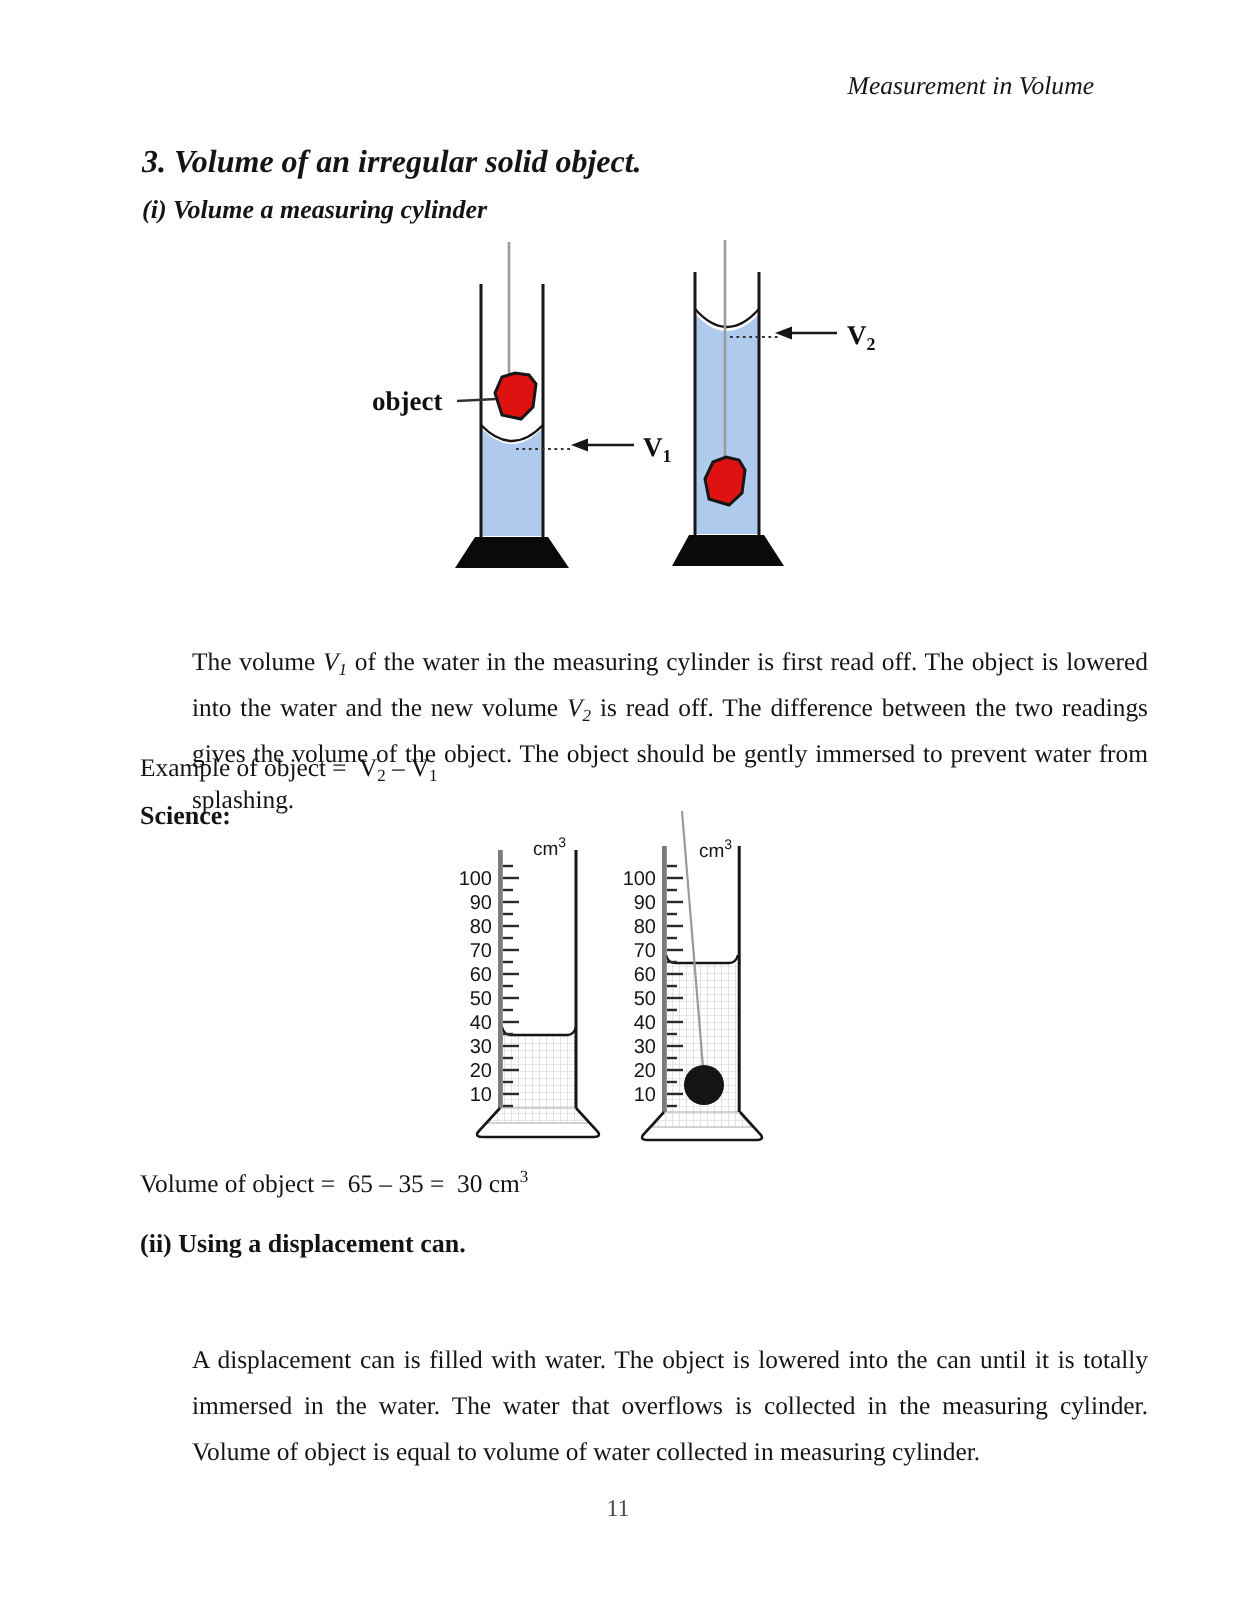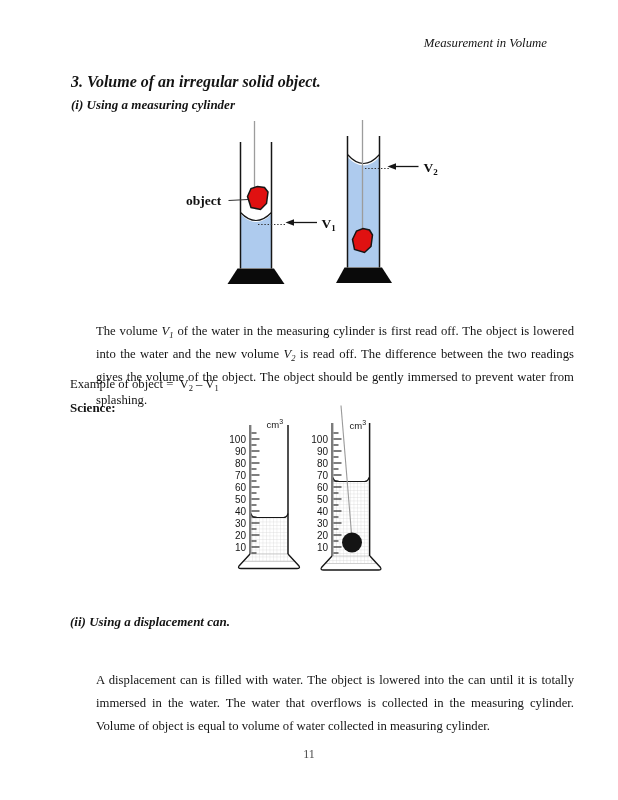--- a/index.html
+++ b/index.html
@@ -11,21 +11,21 @@
   .header-title { top:36px; right:71px; font-style:italic; font-size:12.8px; }
   .h-main { top:73px; left:71px; font-weight:bold; font-style:italic; font-size:16px; }
   .h-sub-i { top:97px; left:71px; font-weight:bold; font-style:italic; font-size:13px; }
   .para { left:70px; width:478px; font-size:12.7px; line-height:23.2px; text-align:justify;margin-left:26px; }
   .para-i { top:307px; }
   .para-ii { top:656px; }
   .formula { left:70px; font-size:12.7px; white-space:pre-wrap; }
   .formula-i { top:377px; }
   .result-line { top:585px; }
   .example-label { top:400px; left:70px; font-weight:bold; font-size:13px; }
-  .h-sub-ii { top:614px; left:70px; font-weight:bold; font-style:italic; font-size:13px; }
+  .h-sub-ii { top:614px; left:70px; font-weight:bold; font-size:13px; }
   .page-number { top:747px; left:0; width:618px; text-align:center; font-size:12px; color:#4a4a4a; }
   sub.sb { font-size:8.5px; vertical-align:-2.5px; line-height:0; }
   sup.sp { font-size:8.5px; vertical-align:5px; line-height:0; }
   .iv { font-style:italic; }
   svg { position:absolute; overflow:visible; }
   .wall { stroke:#161616; stroke-width:1.5; }
   .thread { stroke:#9c9c9c; stroke-width:1.3; }
   .outline { fill:none; stroke:#161616; stroke-width:1.2; }
   .dotl { stroke:#333; stroke-width:1; stroke-dasharray:1.4,1.8; }
   .arrow { stroke:#161616; stroke-width:1.3; }
@@ -37,21 +37,21 @@
   .bwall { stroke:#161616; stroke-width:1.5; }
 </style>
 </head>
 <body>
 
 <div class="page">
 
   <div class="abs header-title">Measurement in Volume</div>
 
   <div class="abs h-main">3. Volume of an irregular solid object.</div>
-  <div class="abs h-sub-i">(i) Using a measuring cylinder</div>
+  <div class="abs h-sub-i">(i) Volume a measuring cylinder</div>
 
   <svg style="left:170px; top:113px;" width="290" height="187" viewBox="170 113 290 187">
     <g>
       <path class="" d="M240.5,214 Q256,230 271.5,214 L271.5,268 L240.5,268 Z" fill="#aecbee"></path>
       <path class="outline" d="M240.5,212.5 Q256,228.5 271.5,212.5"></path>
       <line class="thread" x1="254.5" y1="121" x2="254.5" y2="194"></line>
       <path d="M247.5,196.5 L251,188.5 L257.5,186.5 L264.5,187.5 L268,192 L266.5,203.5 L260.5,209.5 L251,207.5 Z" stroke="#161616" stroke-width="1.5" fill="#e01111"></path>
       <line class="wall" x1="240.5" y1="142" x2="240.5" y2="268.5"></line>
       <line class="wall" x1="271.5" y1="142" x2="271.5" y2="268.5"></line>
       <line class="dotl" x1="258" y1="224.5" x2="285" y2="224.5"></line>
@@ -175,20 +175,21 @@
           <text x="328" y="514.5" text-anchor="end" class="scale-num">40</text>
           <text x="328" y="526.5" text-anchor="end" class="scale-num">30</text>
           <text x="328" y="538.5" text-anchor="end" class="scale-num">20</text>
           <text x="328" y="550.5" text-anchor="end" class="scale-num">10</text>
         </g>
       <path fill="none" stroke="#161616" stroke-width="1.3" d="M332,556 L321.5,567.5 Q320,570 323.5,570 L378.5,570 Q382,570 380.5,567.5 L370,556"></path>
       <text class="unit" x="349.5" y="428.5"><tspan>cm</tspan><tspan dy="-4" font-size="7">3</tspan></text>
     </g>
   </svg>
 
+  <div class="abs formula result-line"><span>Volume of object =  65 – 35 =  30 cm</span><sup class="sp">3</sup></div>
 
   <div class="abs h-sub-ii">(ii) Using a displacement can.</div>
 
   <p class="abs para para-ii">A displacement can is filled with water. The object is lowered into the can until it is totally immersed in the water. The water that overflows is collected in the measuring cylinder. Volume of object is equal to volume of water collected in measuring cylinder.</p>
 
   <div class="abs page-number">11</div>
 
 </div>
 
 </body></html>

